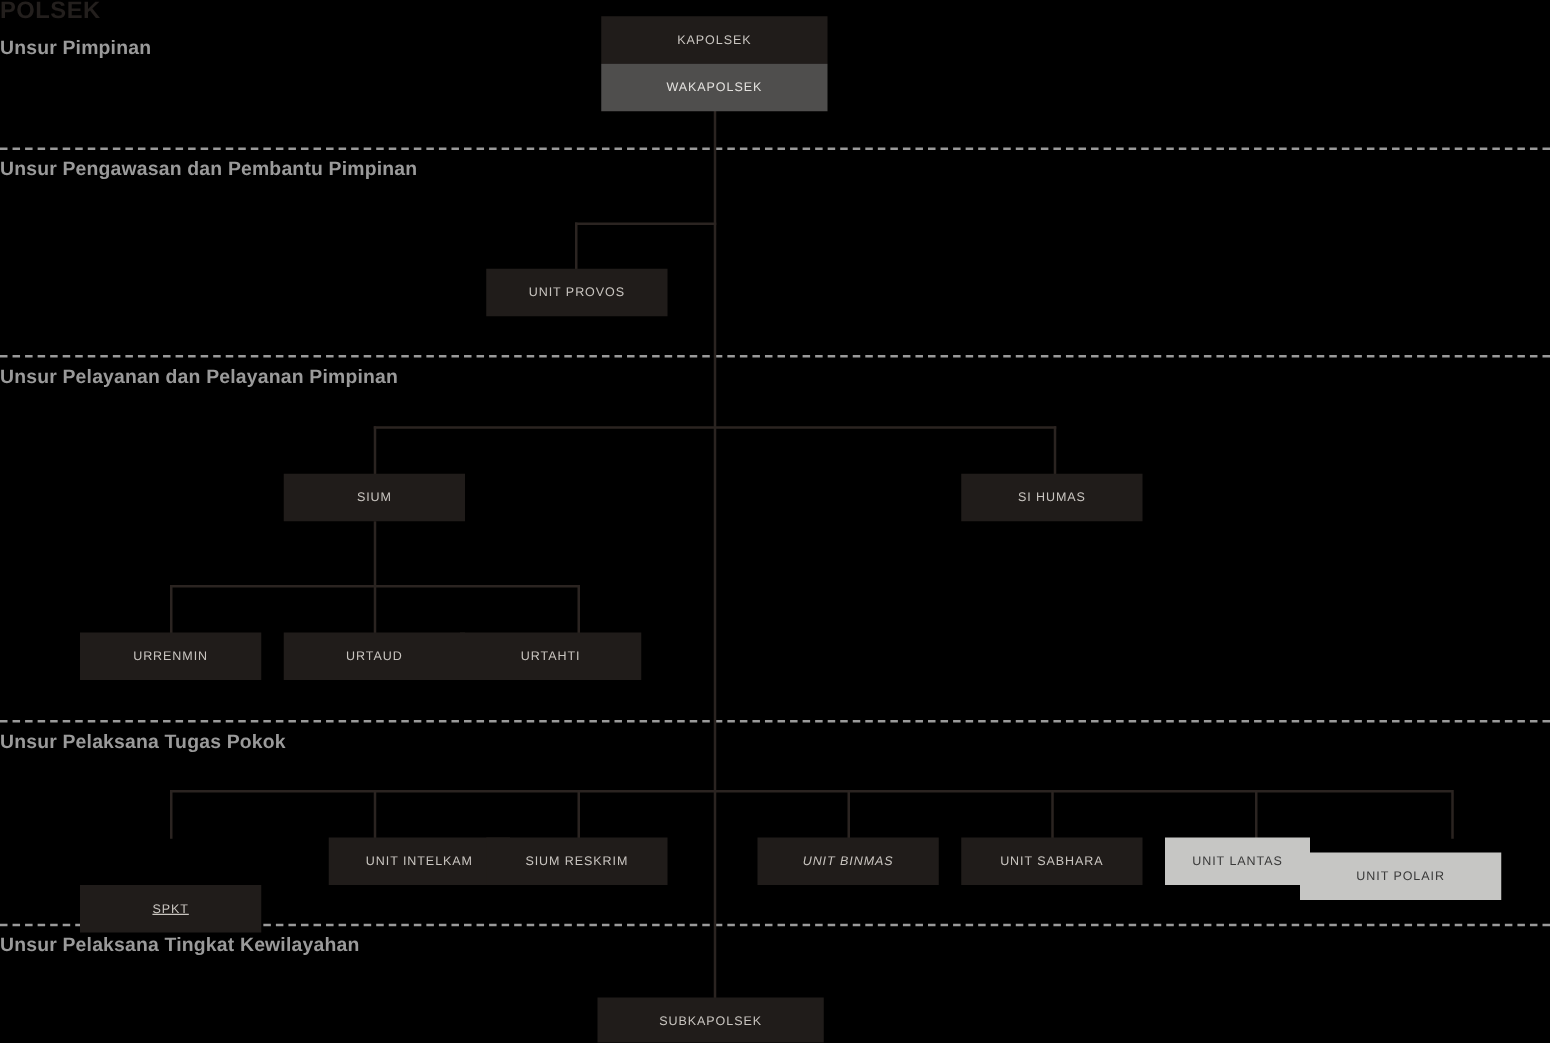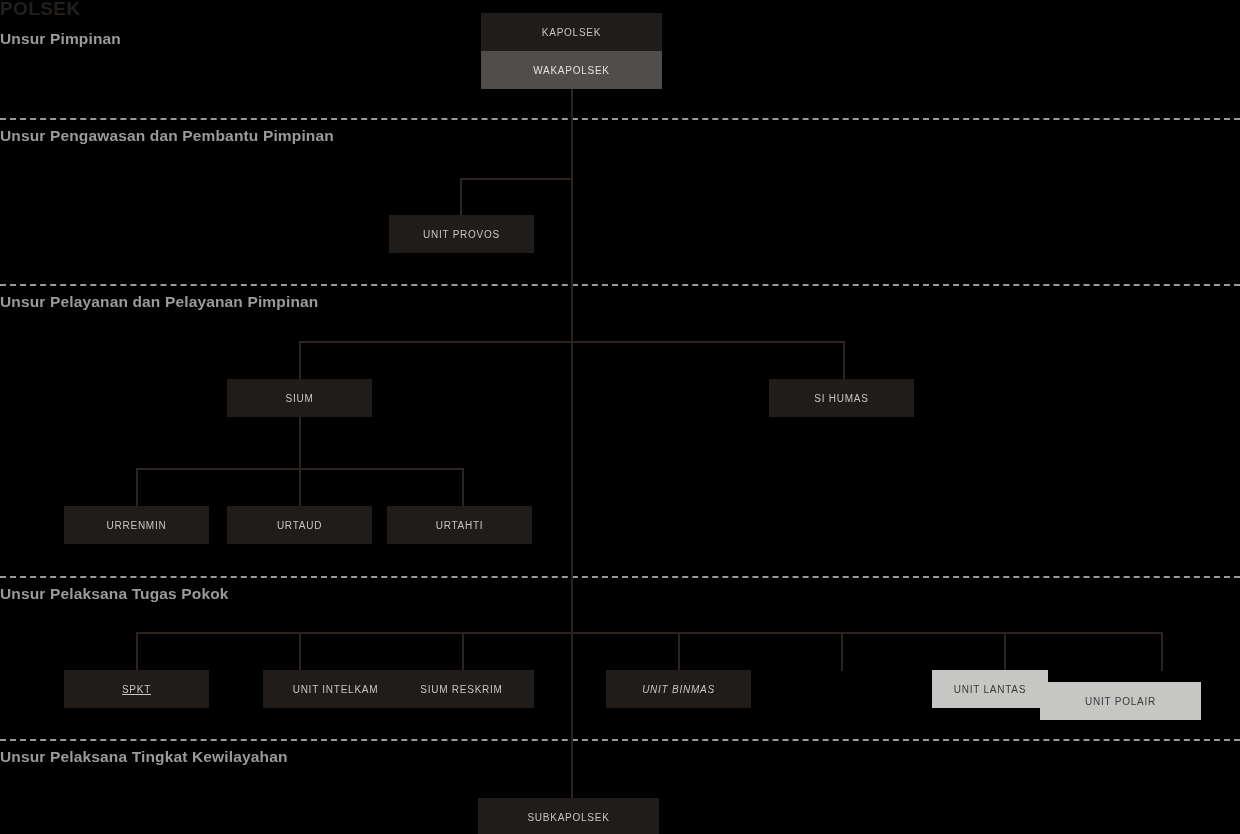--- a/index.html
+++ b/index.html
@@ -124,24 +124,25 @@
   <div class="node dark" style="left:481px;  top:13px;  width:181px;">KAPOLSEK</div>
   <div class="node dark" style="left:389px;  top:215px; width:145px;">UNIT PROVOS</div>
 
   <div class="node mid" style="left:481px;  top:51px;  width:181px;">WAKAPOLSEK</div>
 
   <div class="node dark" style="left:227px;  top:379px; width:145px;">SIUM</div>
   <div class="node dark" style="left:769px;  top:379px; width:145px;">SI HUMAS</div>
 
   <div class="node dark" style="left:64px;   top:506px; width:145px;">URRENMIN</div>
   <div class="node dark" style="left:227px;  top:506px; width:145px;">URTAUD</div>
-  <div class="node dark" style="left:387px;  top:506px; width:145px;">URTAHTI</div>
+  <div class="node dark" style="left:368px;  top:506px; width:145px;">URTAHTI</div>
 
-  <div class="node dark" style="left:64px;   top:670px; width:145px;text-decoration:underline;">SPKT</div>
+  <div class="node dark" style="left:64px;   top:708px; width:145px;text-decoration:underline;">SPKT</div>
   <div class="node dark" style="left:227px;  top:670px; width:145px;margin-left:36px;">UNIT INTELKAM</div>
   <div class="node dark" style="left:389px;  top:670px; width:145px;">SIUM RESKRIM</div>
   <div class="node dark" style="left:606px;  top:670px; width:145px;font-style:italic;">UNIT BINMAS</div>
+  <div class="node dark" style="left:769px;  top:670px; width:145px;">UNIT SABHARA</div>
   <div class="node light" style="left:932px;  top:670px; width:116px;">UNIT LANTAS</div>
   <div class="node light" style="left:1040px; top:670px; width:161px;margin-top:12px;">UNIT POLAIR</div>
 
   <div class="node dark" style="left:478px;  top:798px; width:181px;">SUBKAPOLSEK</div>
 
 </div>
 
 </body></html>

